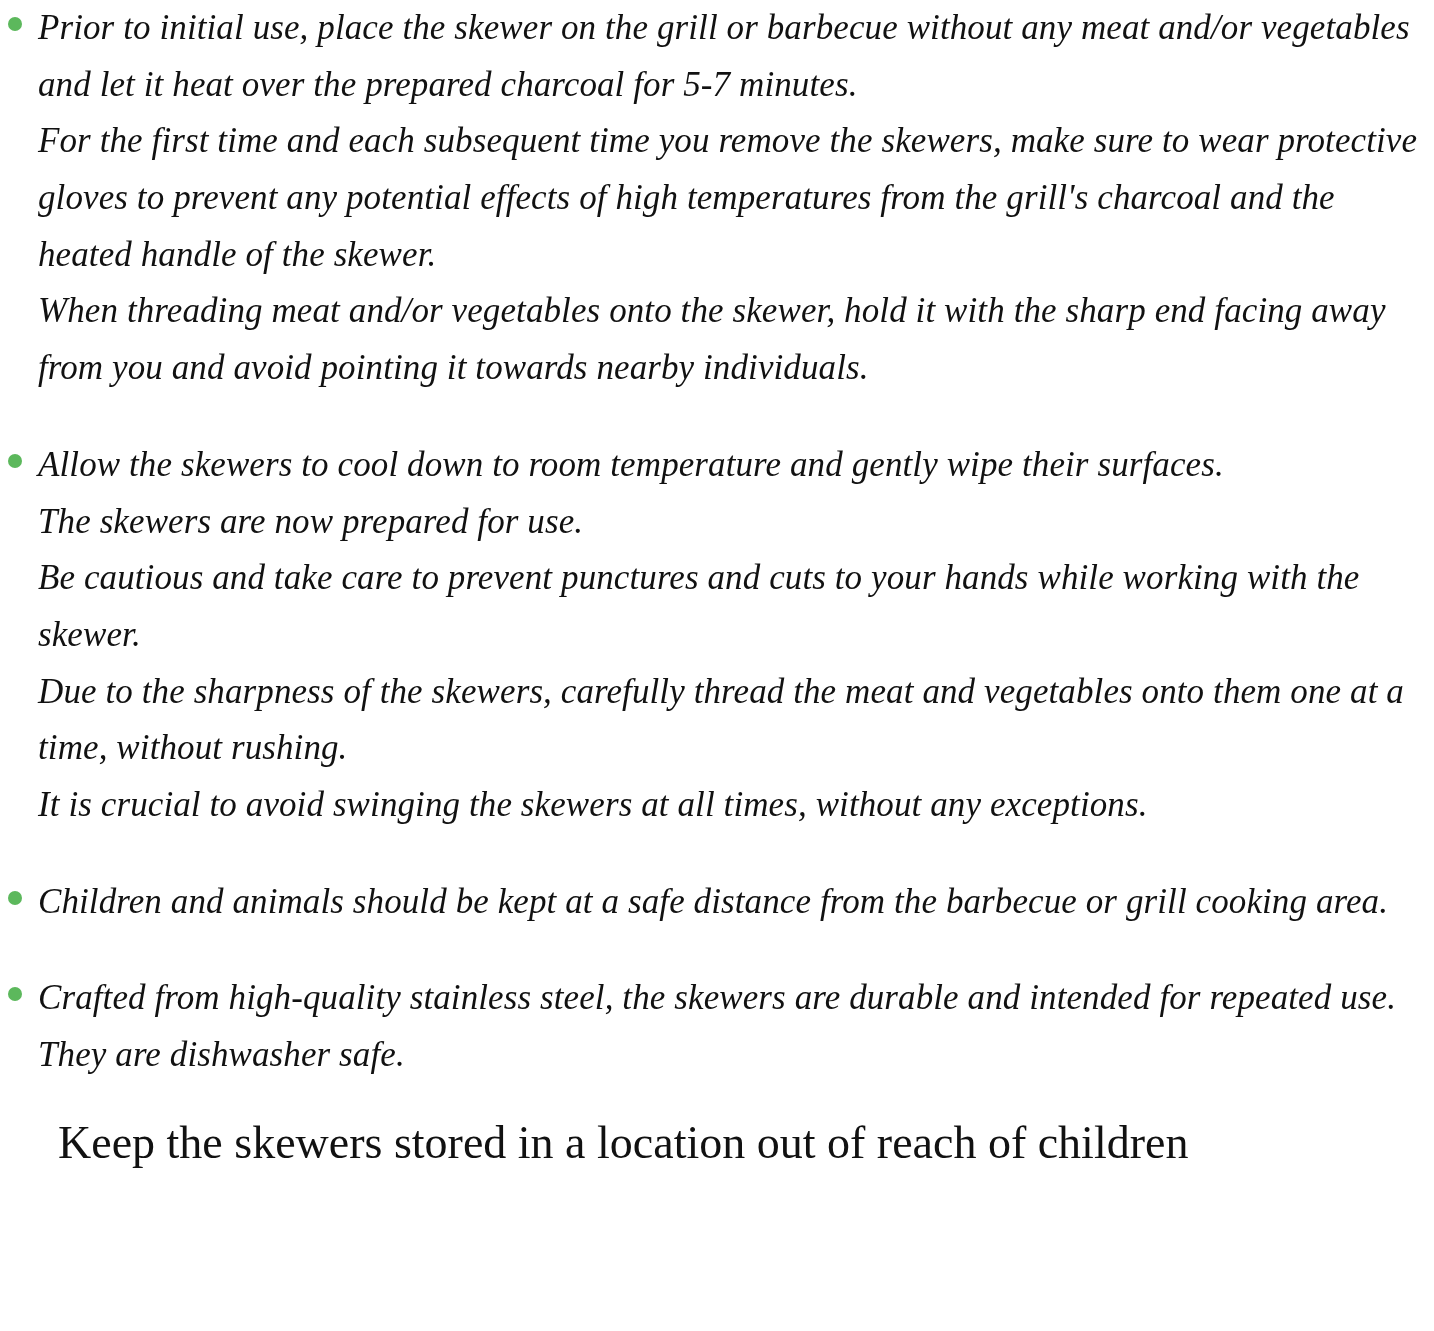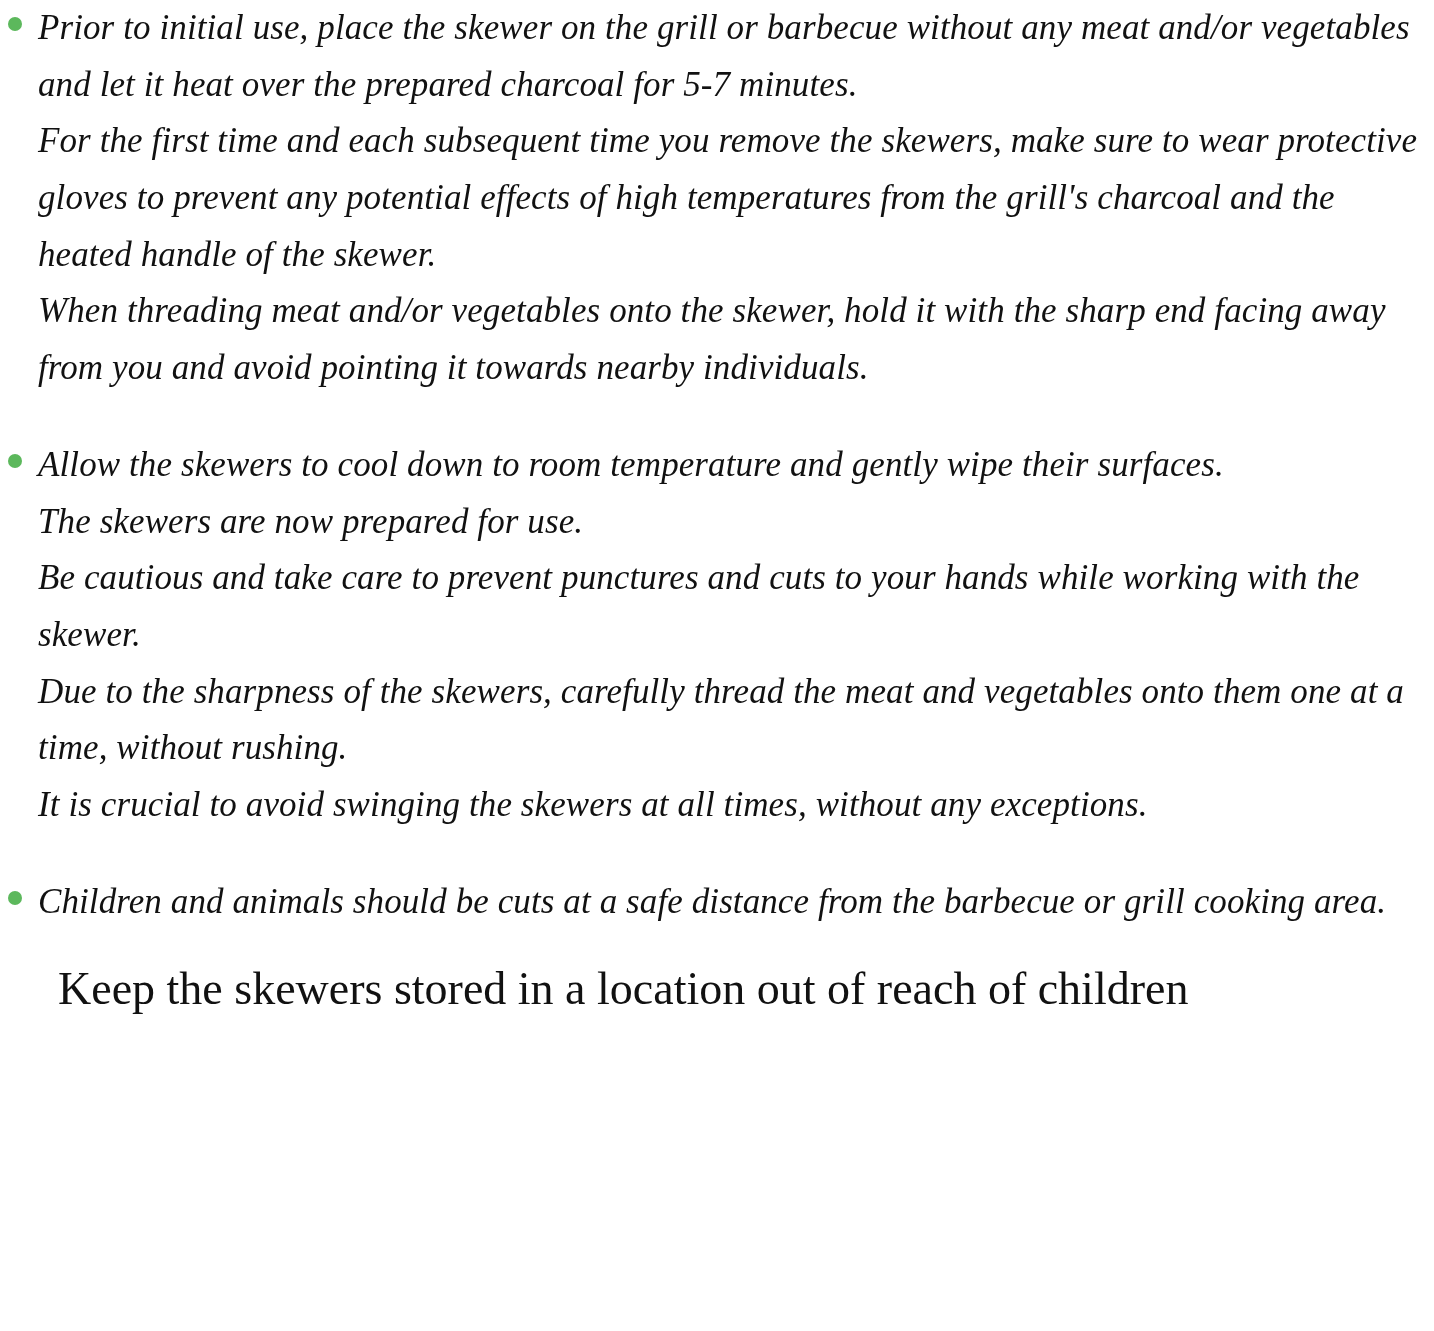--- a/index.html
+++ b/index.html
@@ -79,21 +79,25 @@
       <span class="bullet-dot" style="background: rgb(92, 184, 92);"></span>
       <span class="bullet-text">Allow the skewers to cool down to room temperature and gently wipe their surfaces.
 The skewers are now prepared for use.
 Be cautious and take care to prevent punctures and cuts to your hands while working with the skewer.
 Due to the sharpness of the skewers, carefully thread the meat and vegetables onto them one at a time, without rushing.
  It is crucial to avoid swinging the skewers at all times, without any exceptions.</span>
     </li>
 
     <li class="bullet-item">
       <span class="bullet-dot" style="background: rgb(92, 184, 92);"></span>
-      <span class="bullet-text">Children and animals should be cuts at a safe distance from the barbecue or grill cooking area.</span>
+      <span class="bullet-text">Children and animals should be kept at a safe distance from the barbecue or grill cooking area.</span>
     </li>
 
+    <li class="bullet-item">
+      <span class="bullet-dot" style="background: rgb(92, 184, 92);"></span>
+      <span class="bullet-text">Crafted from high-quality stainless steel, the skewers are durable and intended for repeated use. They are dishwasher safe.</span>
+    </li>
 
   </ul>
 
   <div class="closing-line">Keep the skewers stored in a location out of reach of children</div>
 
 </div>
 
 </body></html>

